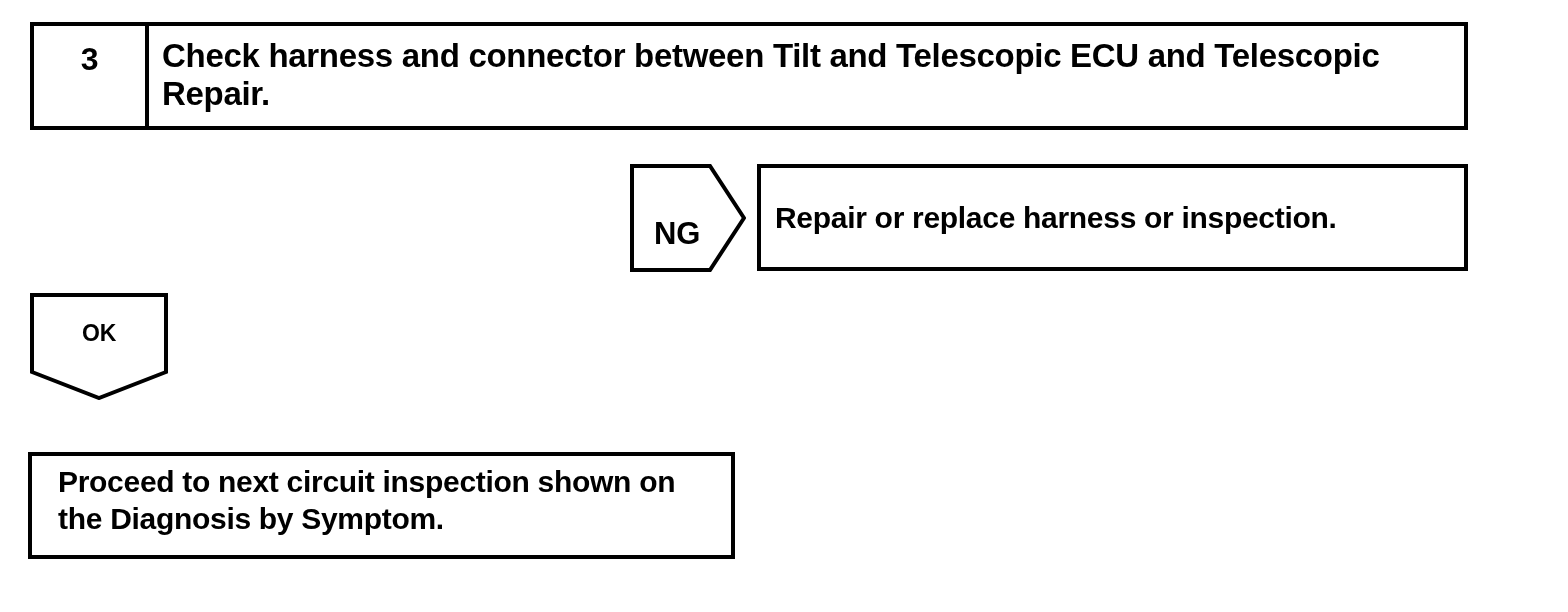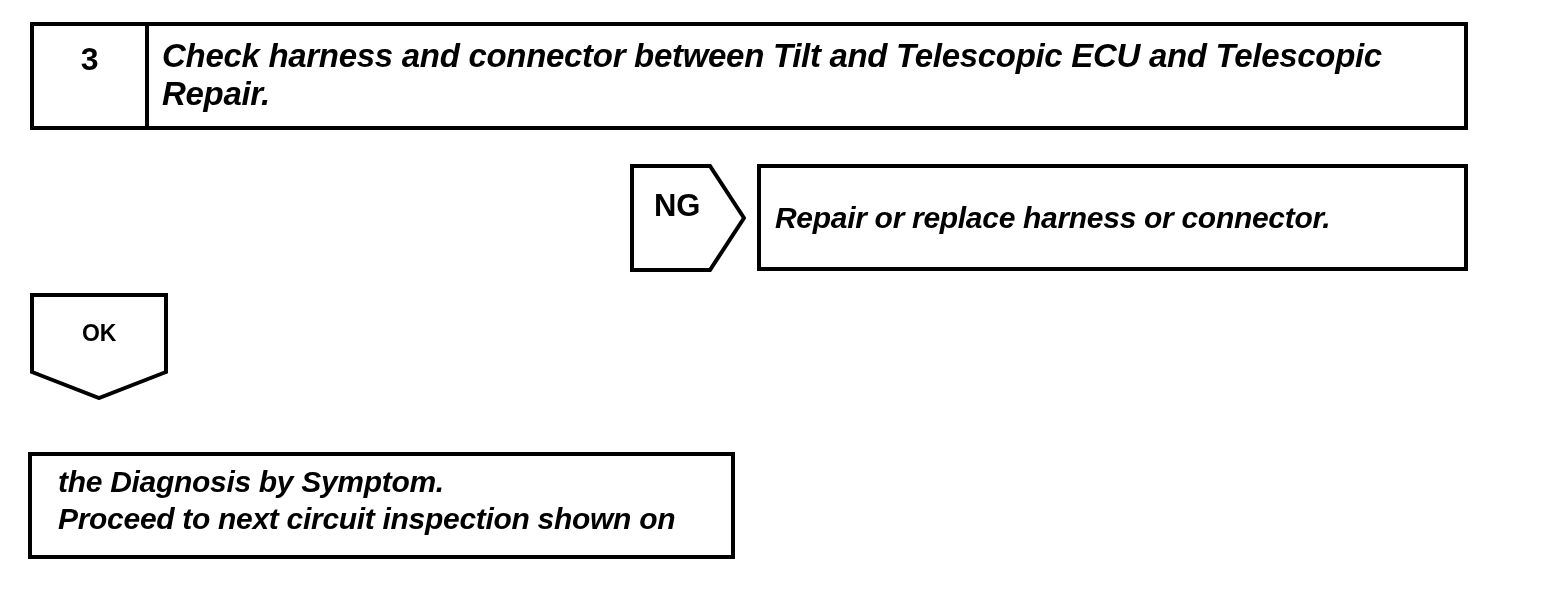--- a/index.html
+++ b/index.html
@@ -39,34 +39,34 @@
     line-height: 38px;
     text-align: center;
     padding-top: 14px;
     flex: 0 0 auto;
   }
   .step-text {
     padding: 11px 8px 0 13px;
     font-size: 33px;
     line-height: 38px;
   }
-  .nowrap { white-space: nowrap; font-style: italic; }
+  .nowrap { white-space: nowrap; }
 
   
   .ng-shape {
     position: absolute;
     left: 630px;
     top: 164px;
     width: 116px;
     height: 108px;
   }
   .ng-label {
     position: absolute;
     left: 630px;
-    top: 152px;
+    top: 180px;
     width: 94px;
     height: 108px;
     display: flex;
     align-items: center;
     justify-content: center;
     font-size: 31px;
   }
 
   
   .ng-action {
@@ -138,26 +138,26 @@
       <div class="nowrap">Repair.</div>
     </div>
   </div>
 
   <svg class="ng-shape" viewBox="0 0 116 108" xmlns="http://www.w3.org/2000/svg">
     <polygon class="flow-poly" points="2,2 80,2 114,54 80,106 2,106"></polygon>
   </svg>
   <div class="ng-label">NG</div>
 
   <div class="ng-action">
-    <span class="nowrap">Repair or replace harness or connector.</span>
+    <span class="nowrap">Repair or replace harness or inspection.</span>
   </div>
 
   <svg class="ok-shape" viewBox="0 0 138 107" xmlns="http://www.w3.org/2000/svg">
     <polygon class="flow-poly" points="2,2 136,2 136,79 69,105 2,79"></polygon>
   </svg>
   <div class="ok-label">OK</div>
 
   <div class="ok-action">
+    <div class="nowrap">Proceed to next circuit inspection shown on</div>
     <div class="nowrap">the Diagnosis by Symptom.</div>
-    <div class="nowrap">Proceed to next circuit inspection shown on</div>
   </div>
 
 </div>
 
 </body></html>

